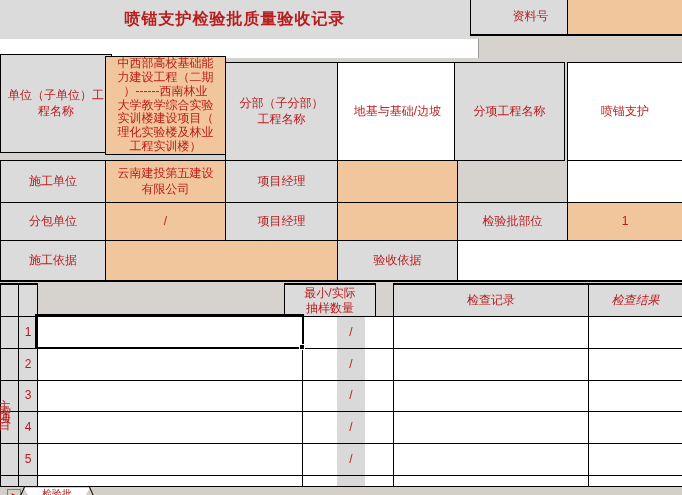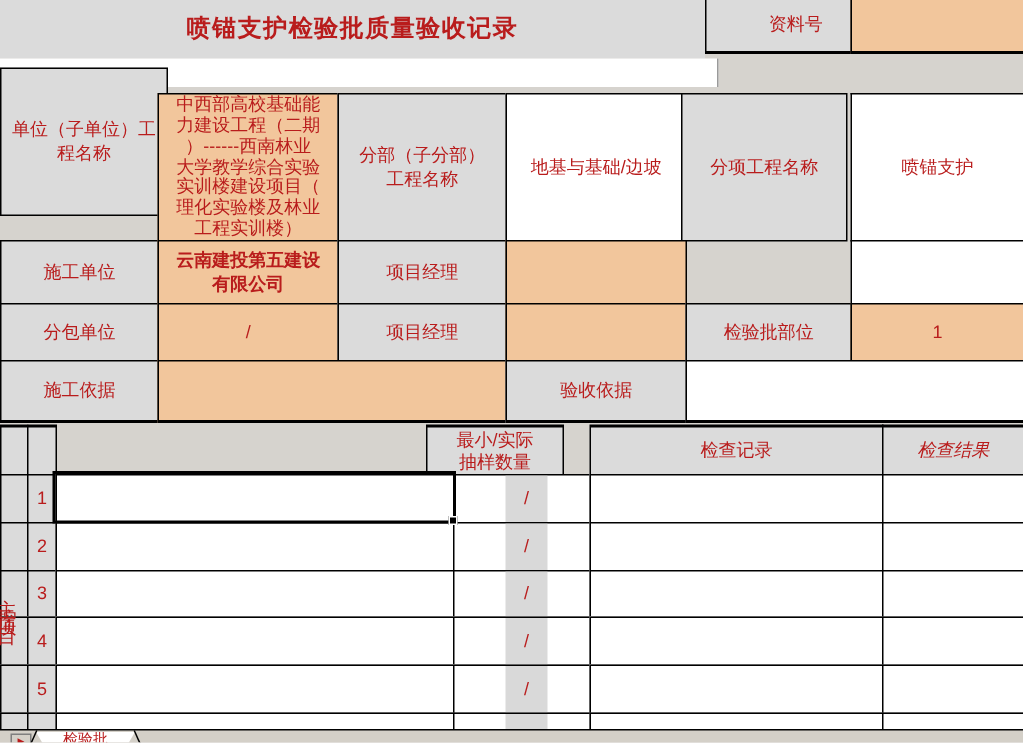--- a/index.html
+++ b/index.html
@@ -66,37 +66,37 @@
 </head>
 <body>
 
 <div id="canvas">
 
   <div class="title-block">喷锚支护检验批质量验收记录</div>
   <div class="cell gray" style="left:470px;top:0;width:98px;height:36px;border-top:none;border-bottom:2px solid #000;padding-left:23px;">资料号</div>
   <div class="cell orange" style="left:567px;top:0;width:115px;height:36px;border-top:none;border-right:none;border-bottom:2px solid #000;"></div>
   <div class="white-band"></div>
 
-  <div class="cell gray" style="left:0;top:45px;width:112px;height:99px;">单位（子单位）工
+  <div class="cell gray" style="left:0;top:54px;width:112px;height:99px;">单位（子单位）工
 程名称</div>
-  <div class="cell orange" style="left:105px;top:62px;width:121px;height:99px;font-size:12px;line-height:1.15;">中西部高校基础能
+  <div class="cell orange" style="left:105px;top:56px;width:121px;height:99px;font-size:12px;line-height:1.15;">中西部高校基础能
 力建设工程（二期
 ）------西南林业
 大学教学综合实验
 实训楼建设项目（
 理化实验楼及林业
 工程实训楼）</div>
   <div class="cell gray" style="left:225px;top:62px;width:113px;height:99px;">分部（子分部）
 工程名称</div>
   <div class="cell white" style="left:337px;top:62px;width:121px;height:99px;">地基与基础/边坡</div>
   <div class="cell gray" style="left:454px;top:62px;width:111px;height:99px;">分项工程名称</div>
   <div class="cell white" style="left:567px;top:62px;width:115px;height:99px;border-right:none;">喷锚支护</div>
 
   <div class="cell gray" style="left:0;top:160px;width:106px;height:43px;">施工单位</div>
-  <div class="cell orange" style="left:105px;top:160px;width:121px;height:43px;font-weight:bold;">云南建投第五建设
+  <div class="cell orange" style="left:105px;top:160px;width:121px;height:43px;">云南建投第五建设
 有限公司</div>
   <div class="cell gray" style="left:225px;top:160px;width:113px;height:43px;">项目经理</div>
   <div class="cell orange" style="left:337px;top:160px;width:121px;height:43px;"></div>
   <div class="cell white" style="left:567px;top:160px;width:115px;height:43px;border-right:none;"></div>
 
   <div class="cell gray" style="left:0;top:202px;width:106px;height:39px;">分包单位</div>
   <div class="cell orange" style="left:105px;top:202px;width:121px;height:39px;">/</div>
   <div class="cell gray" style="left:225px;top:202px;width:113px;height:39px;">项目经理</div>
   <div class="cell orange" style="left:337px;top:202px;width:121px;height:39px;"></div>
   <div class="cell gray" style="left:457px;top:202px;width:111px;height:39px;">检验批部位</div>

